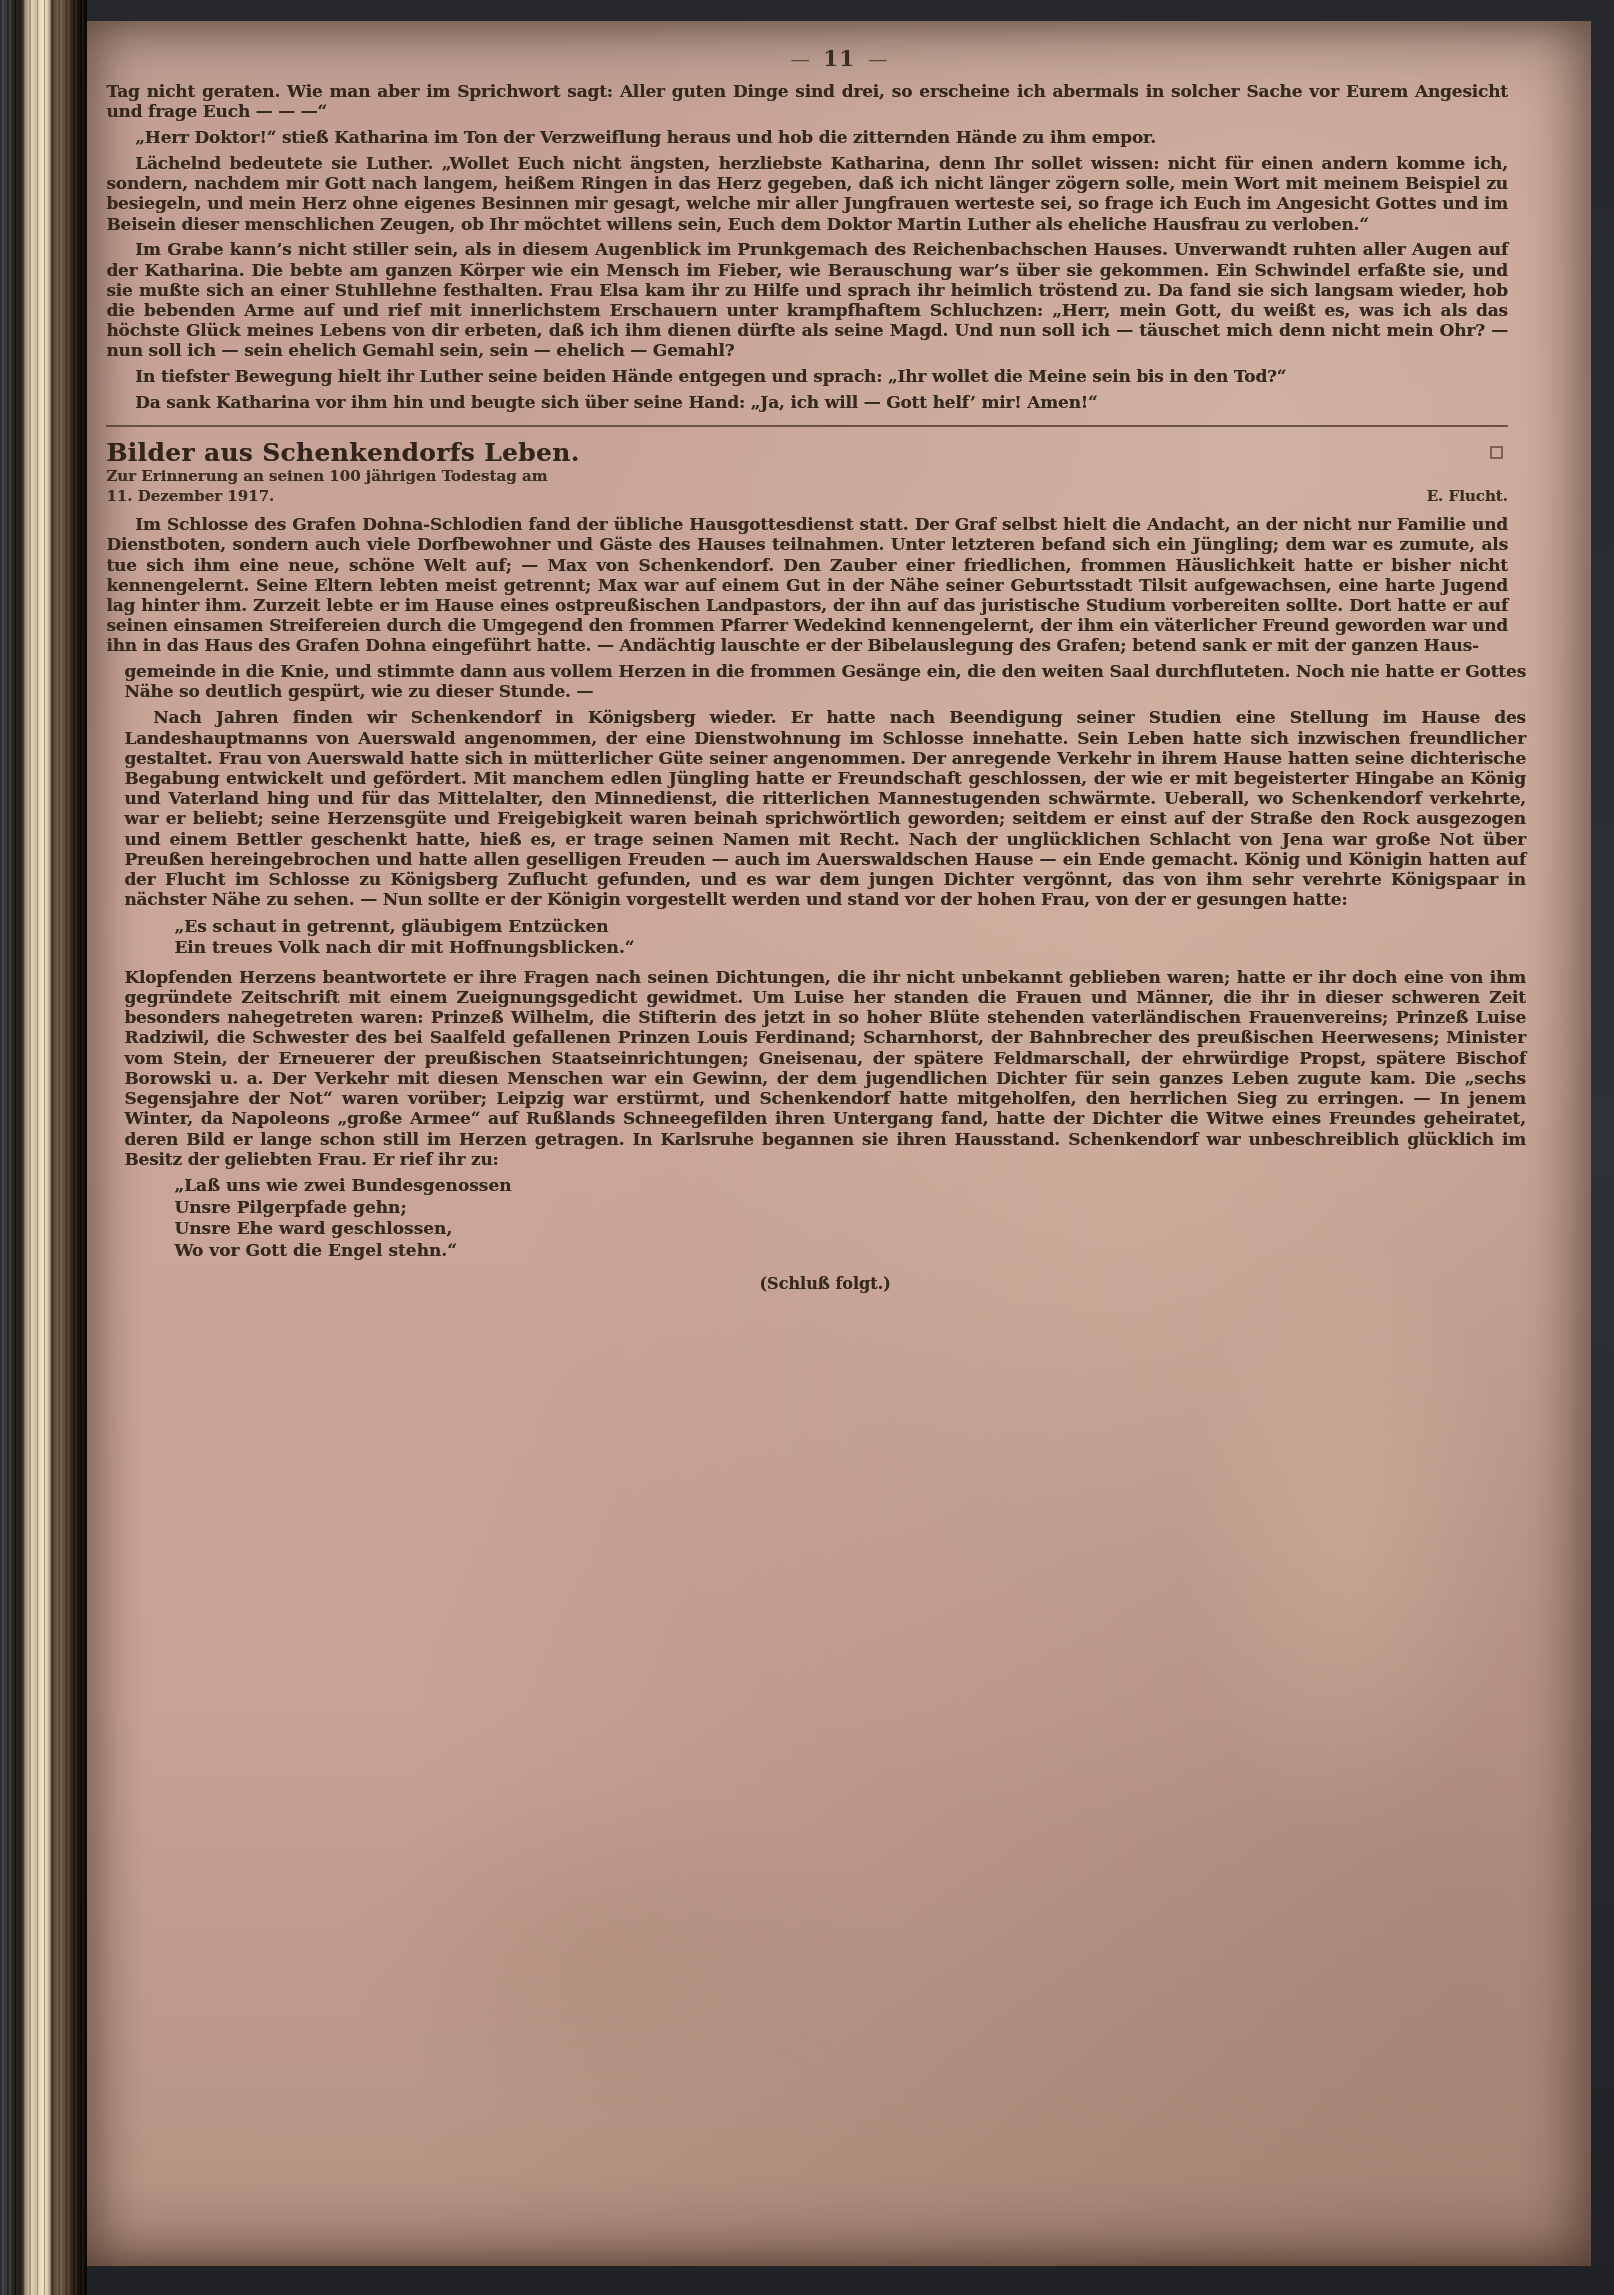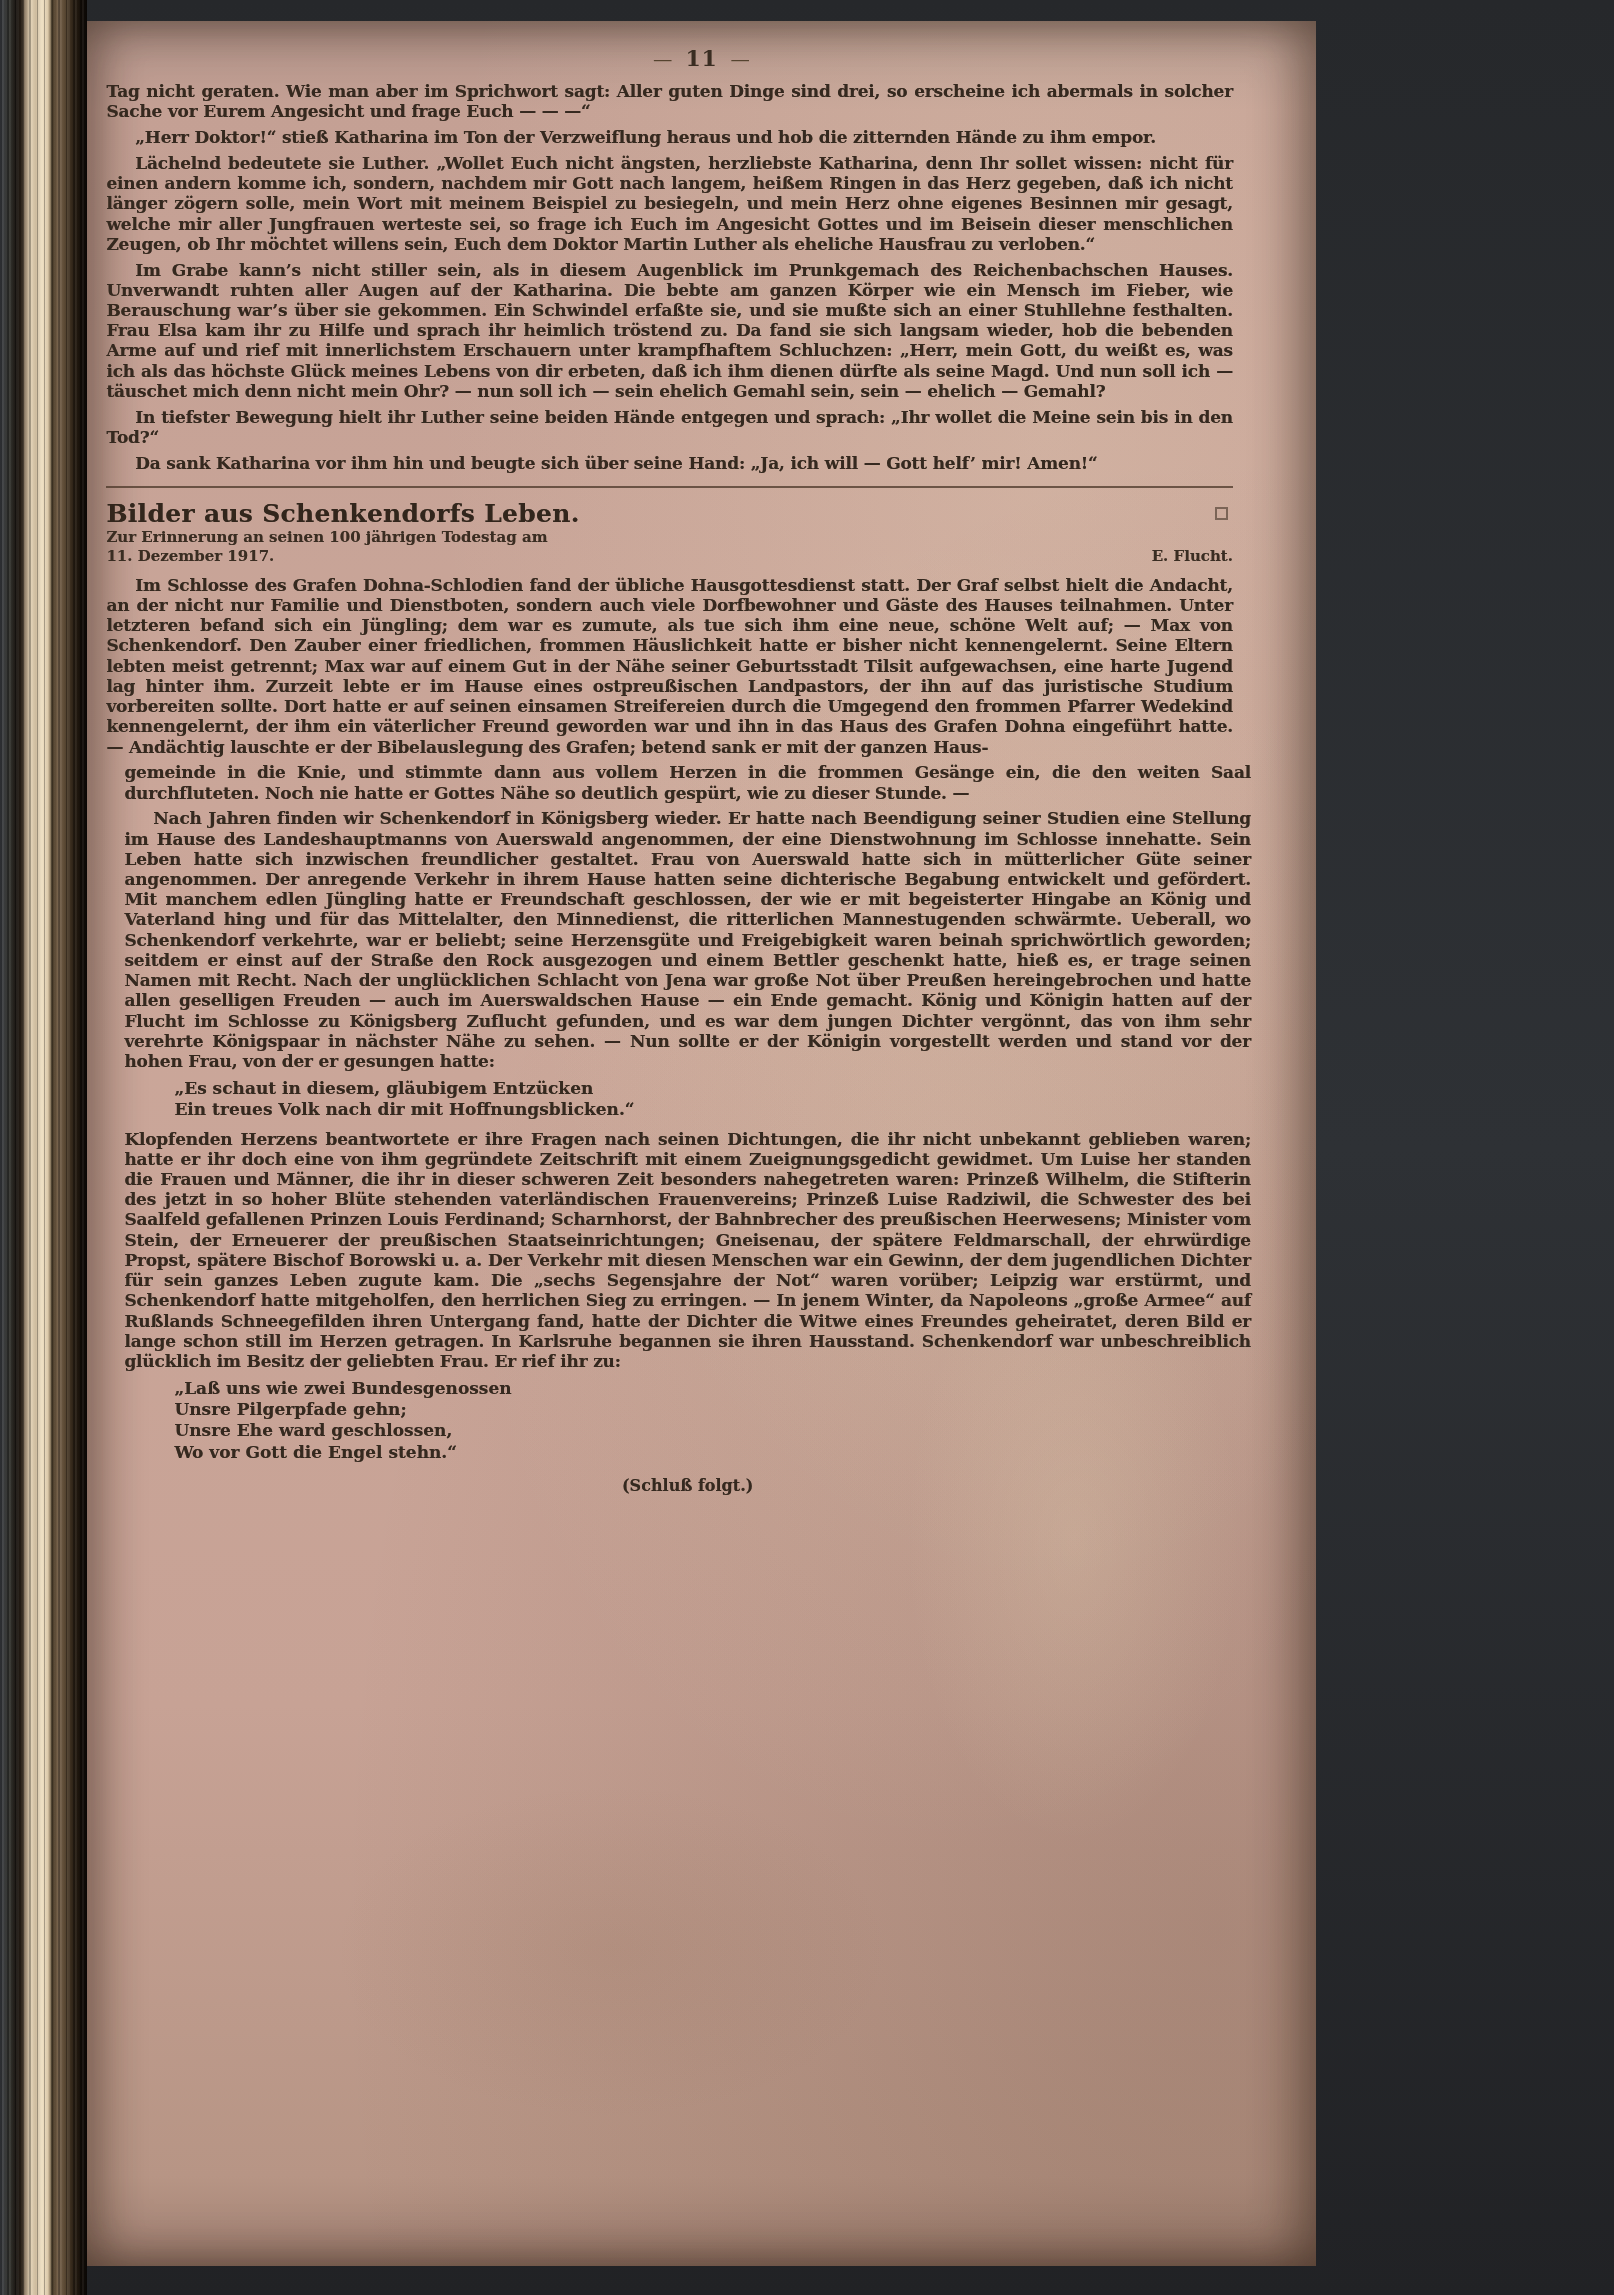--- a/index.html
+++ b/index.html
@@ -20,21 +20,21 @@
         #3e4146 0px, #34342f 9.7px,
         #1a1511 16px, #241c14 21px,
         #8f7c65 25px, #e4d3b6 30px, #cdbb9e 36px,
         #f0e2c6 42px, #d9c6a6 48px,
         #42331f 53px, #7c6750 58px, #584732 65px,
         #2e2317 73px, #140e08 81px, #0a0705 87px);
   }
 
   
   .page {
-    position: absolute; left: 87px; top: 21px; width: 1229px; height: 2245px;
+    position: absolute; left: 87px; top: 21px; width: 1504px; height: 2245px;
     background:
       radial-gradient(ellipse at 78% 18%, rgba(243,226,196,0.22), transparent 45%),
       radial-gradient(ellipse at 70% 52%, rgba(240,222,190,0.16), transparent 40%),
       radial-gradient(ellipse at 92% 85%, rgba(70,45,28,0.18), transparent 55%),
       linear-gradient(180deg, #b2948a 0%, #c4a094 4%, #cba79a 40%, #c7a295 75%, #b79585 96%, #a08072 100%);
     box-shadow:
       inset 0 0 56px rgba(40,25,15,0.35),
       inset -24px 0 44px rgba(40,25,15,0.28),
       inset 20px 0 36px rgba(40,25,15,0.22);
     color: #382b20;
@@ -146,21 +146,21 @@
       <p class="para indent">Im Schlosse des Grafen Dohna-Schlodien fand der übliche Hausgottesdienst statt. Der Graf selbst hielt die Andacht, an der nicht nur Familie und Dienstboten, sondern auch viele Dorfbewohner und Gäste des Hauses teilnahmen. Unter letzteren befand sich ein Jüngling; dem war es zumute, als tue sich ihm eine neue, schöne Welt auf; — Max von Schenkendorf. Den Zauber einer friedlichen, frommen Häuslichkeit hatte er bisher nicht kennengelernt. Seine Eltern lebten meist getrennt; Max war auf einem Gut in der Nähe seiner Geburtsstadt Tilsit aufgewachsen, eine harte Jugend lag hinter ihm. Zurzeit lebte er im Hause eines ostpreußischen Landpastors, der ihn auf das juristische Studium vorbereiten sollte. Dort hatte er auf seinen einsamen Streifereien durch die Umgegend den frommen Pfarrer Wedekind kennengelernt, der ihm ein väterlicher Freund geworden war und ihn in das Haus des Grafen Dohna eingeführt hatte. — Andächtig lauschte er der Bibelauslegung des Grafen; betend sank er mit der ganzen Haus-</p>
     </div>
 
     <div class="col-divider"></div>
 
     <div class="col col-right">
       <p class="para">gemeinde in die Knie, und stimmte dann aus vollem Herzen in die frommen Gesänge ein, die den weiten Saal durchfluteten. Noch nie hatte er Gottes Nähe so deutlich gespürt, wie zu dieser Stunde. —</p>
       <p class="para indent">Nach Jahren finden wir Schenkendorf in Königsberg wieder. Er hatte nach Beendigung seiner Studien eine Stellung im Hause des Landeshauptmanns von Auerswald angenommen, der eine Dienstwohnung im Schlosse innehatte. Sein Leben hatte sich inzwischen freundlicher gestaltet. Frau von Auerswald hatte sich in mütterlicher Güte seiner angenommen. Der anregende Verkehr in ihrem Hause hatten seine dichterische Begabung entwickelt und gefördert. Mit manchem edlen Jüngling hatte er Freundschaft geschlossen, der wie er mit begeisterter Hingabe an König und Vaterland hing und für das Mittelalter, den Minnedienst, die ritterlichen Mannestugenden schwärmte. Ueberall, wo Schenkendorf verkehrte, war er beliebt; seine Herzensgüte und Freigebigkeit waren beinah sprichwörtlich geworden; seitdem er einst auf der Straße den Rock ausgezogen und einem Bettler geschenkt hatte, hieß es, er trage seinen Namen mit Recht. Nach der unglücklichen Schlacht von Jena war große Not über Preußen hereingebrochen und hatte allen geselligen Freuden — auch im Auerswaldschen Hause — ein Ende gemacht. König und Königin hatten auf der Flucht im Schlosse zu Königsberg Zuflucht gefunden, und es war dem jungen Dichter vergönnt, das von ihm sehr verehrte Königspaar in nächster Nähe zu sehen. — Nun sollte er der Königin vorgestellt werden und stand vor der hohen Frau, von der er gesungen hatte:</p>
 
       <div class="poem">
-        <div>„Es schaut in diesem, gläubigem Entzücken</div>
+        <div>„Es schaut in getrennt, gläubigem Entzücken</div>
         <div>Ein treues Volk nach dir mit Hoffnungsblicken.“</div>
       </div>
 
       <p class="para">Klopfenden Herzens beantwortete er ihre Fragen nach seinen Dichtungen, die ihr nicht unbekannt geblieben waren; hatte er ihr doch eine von ihm gegründete Zeitschrift mit einem Zueignungsgedicht gewidmet. Um Luise her standen die Frauen und Männer, die ihr in dieser schweren Zeit besonders nahegetreten waren: Prinzeß Wilhelm, die Stifterin des jetzt in so hoher Blüte stehenden vaterländischen Frauenvereins; Prinzeß Luise Radziwil, die Schwester des bei Saalfeld gefallenen Prinzen Louis Ferdinand; Scharnhorst, der Bahnbrecher des preußischen Heerwesens; Minister vom Stein, der Erneuerer der preußischen Staatseinrichtungen; Gneisenau, der spätere Feldmarschall, der ehrwürdige Propst, spätere Bischof Borowski u. a. Der Verkehr mit diesen Menschen war ein Gewinn, der dem jugendlichen Dichter für sein ganzes Leben zugute kam. Die „sechs Segensjahre der Not“ waren vorüber; Leipzig war erstürmt, und Schenkendorf hatte mitgeholfen, den herrlichen Sieg zu erringen. — In jenem Winter, da Napoleons „große Armee“ auf Rußlands Schneegefilden ihren Untergang fand, hatte der Dichter die Witwe eines Freundes geheiratet, deren Bild er lange schon still im Herzen getragen. In Karlsruhe begannen sie ihren Hausstand. Schenkendorf war unbeschreiblich glücklich im Besitz der geliebten Frau. Er rief ihr zu:</p>
 
       <div class="poem">
         <div>„Laß uns wie zwei Bundesgenossen</div>
         <div>Unsre Pilgerpfade gehn;</div>
         <div>Unsre Ehe ward geschlossen,</div>
         <div>Wo vor Gott die Engel stehn.“</div>

